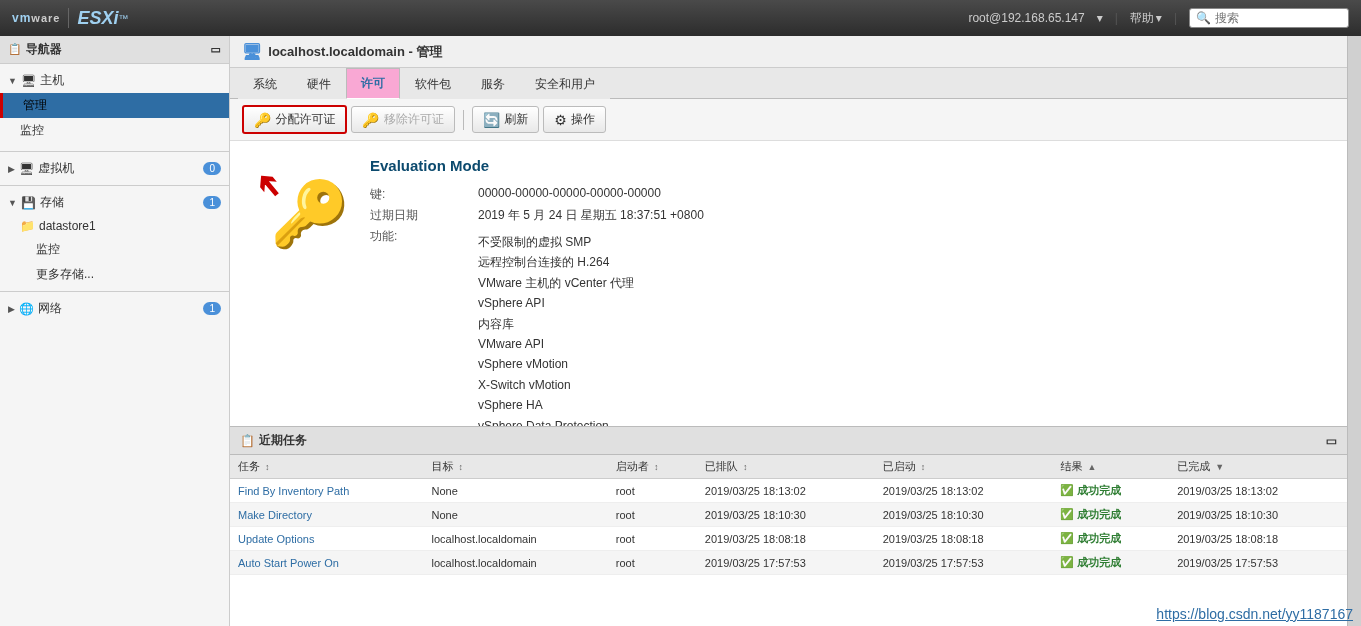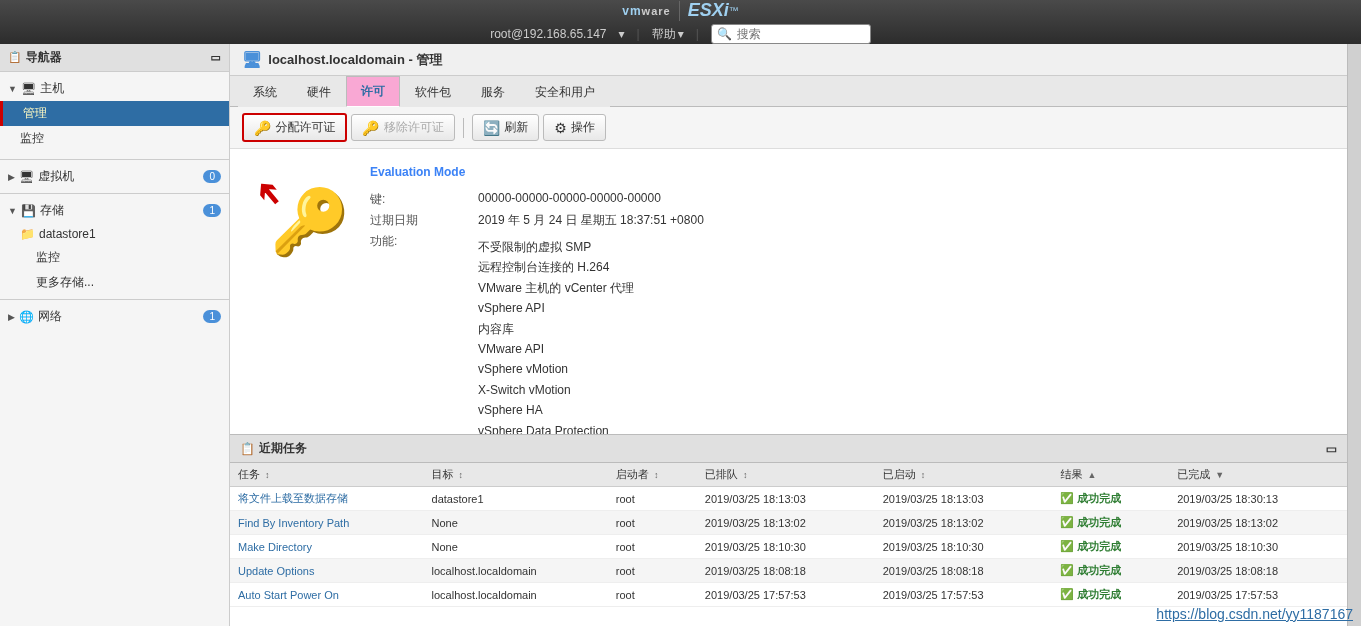--- a/index.html
+++ b/index.html
@@ -1,26 +1,25 @@
 <!DOCTYPE html>
 <html><head>
   <meta charset="utf-8">
   <style>
     * { margin: 0; padding: 0; box-sizing: border-box; }
     body { font-family: Arial, sans-serif; font-size: 12px; background: #e8e8e8; width: 1361px; height: 626px; overflow: hidden; }
 
     
     .header {
       background: linear-gradient(180deg, #4a4a4a 0%, #2c2c2c 100%);
-      height: 44px;
+      height: 36px;
       display: flex;
       align-items: center;
       justify-content: space-between;
       padding: 0 12px;
-      flex-direction: column;
     }
     .header-logo {
       display: flex;
       align-items: center;
       gap: 6px;
     }
     .header-right {
       display: flex;
       align-items: center;
       gap: 12px;
@@ -84,21 +83,21 @@
     .sidebar-item {
       display: flex;
       align-items: center;
       padding: 4px 8px;
       cursor: pointer;
       color: #333;
       font-size: 12px;
     }
     .sidebar-item.active {
       background: #2e6da4;
-      color: #fef9c3;
+      color: #000000;
     }
     .sidebar-indent { padding-left: 20px; }
     .sidebar-indent2 { padding-left: 36px; }
     .sidebar-badge {
       margin-left: auto;
       background: #4a90d9;
       color: #fff;
       border-radius: 8px;
       padding: 1px 6px;
       font-size: 10px;
@@ -204,23 +203,23 @@
     .license-key-img {
       width: 100px;
       height: 100px;
       position: relative;
       flex-shrink: 0;
     }
     .license-info {
       flex: 1;
     }
     .license-title {
-      font-size: 12px;
+      font-size: 15px;
       font-weight: bold;
-      color: #3b82f6;
+      color: #0c4a6e;
       margin-bottom: 12px;
     }
     .license-table {
       display: grid;
       grid-template-columns: 100px 1fr;
       gap: 4px 8px;
       font-size: 12px;
       color: #333;
     }
     .license-label { color: #555; white-space: nowrap; }
@@ -490,29 +489,20 @@
               <th style="cursor:pointer;">任务 <span class="sort-icon">↕</span></th>
               <th style="cursor:pointer;">目标 <span class="sort-icon">↕</span></th>
               <th style="cursor:pointer;">启动者 <span class="sort-icon">↕</span></th>
               <th style="cursor:pointer;">已排队 <span class="sort-icon">↕</span></th>
               <th style="cursor:pointer;">已启动 <span class="sort-icon">↕</span></th>
               <th style="cursor:pointer;">结果 <span class="sort-icon">▲</span></th>
               <th style="cursor:pointer;">已完成 <span class="sort-icon">▼</span></th>
             </tr>
           </thead>
           <tbody id="tasks-body">
-          <tr>
-      <td><a class="task-link">将文件上载至数据存储</a></td>
-      <td>datastore1</td>
-      <td>root</td>
-      <td>2019/03/25 18:13:03</td>
-      <td>2019/03/25 18:13:03</td>
-      <td><span class="status-icon">✅</span><span class="status-success">成功完成</span></td>
-      <td>2019/03/25 18:30:13</td>
-    </tr>
               <tr>
       <td><a class="task-link">Find By Inventory Path</a></td>
       <td>None</td>
       <td>root</td>
       <td>2019/03/25 18:13:02</td>
       <td>2019/03/25 18:13:02</td>
       <td><span class="status-icon">✅</span><span class="status-success">成功完成</span></td>
       <td>2019/03/25 18:13:02</td>
     </tr>
               <tr>

